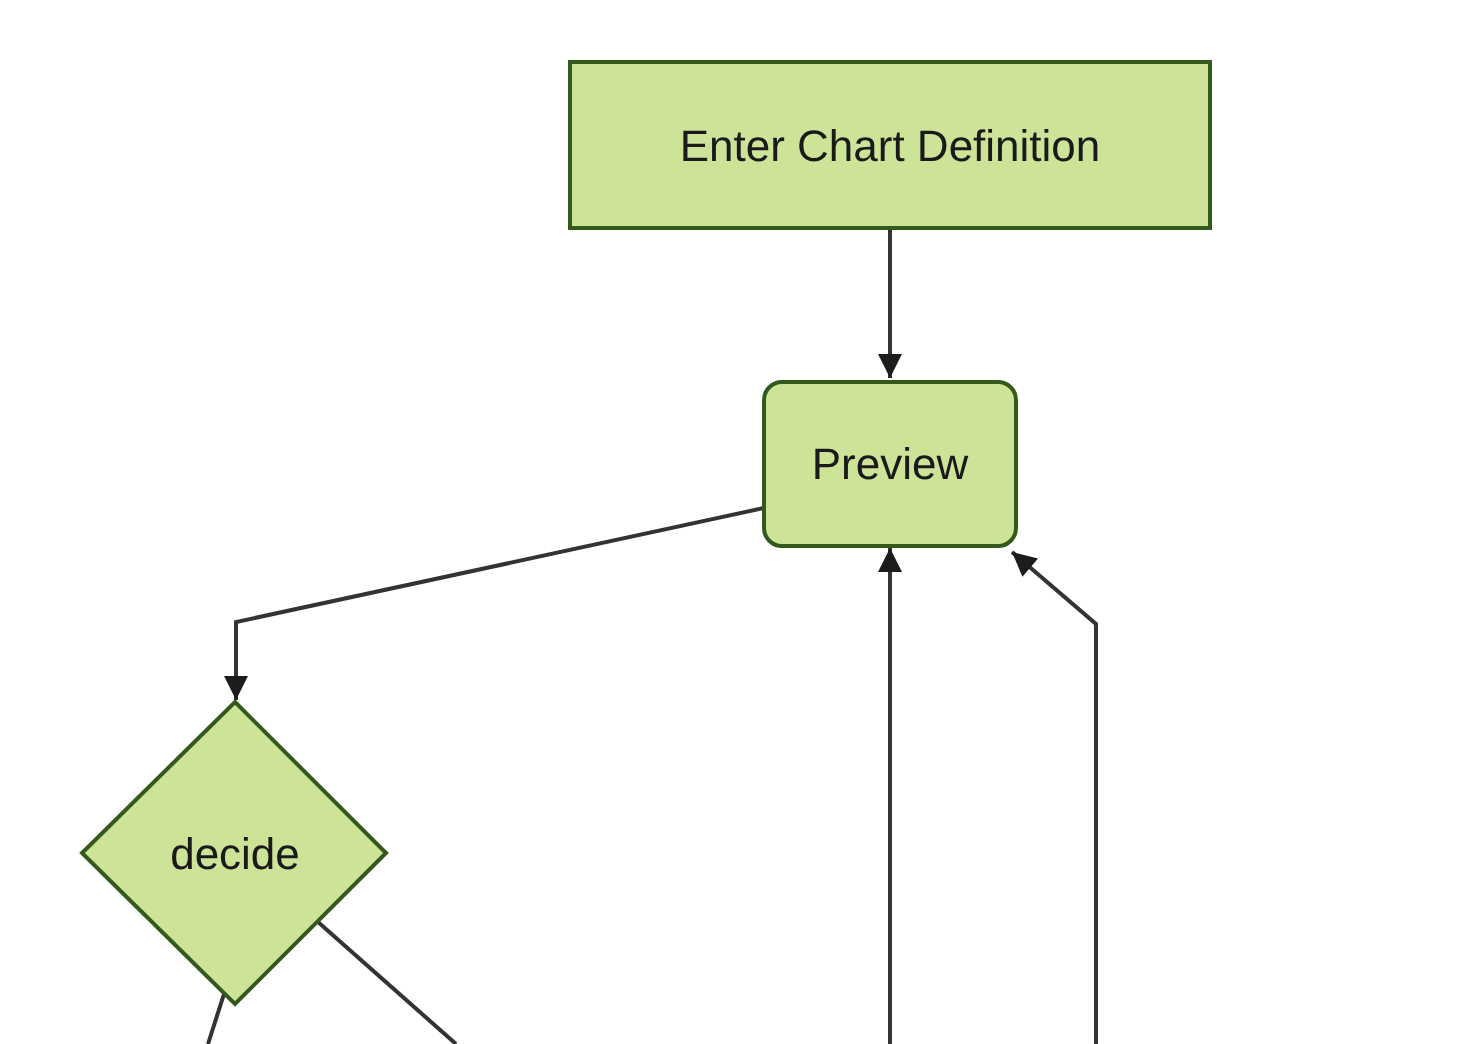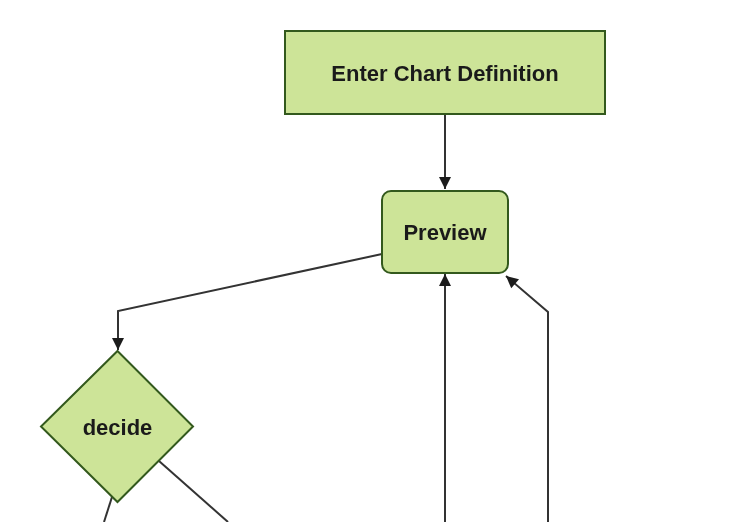--- a/index.html
+++ b/index.html
@@ -6,21 +6,20 @@
     margin: 0;
     padding: 0;
     width: 740px;
     height: 522px;
     background: #ffffff;
     overflow: hidden;
   }
   .diagram-wrap {
     width: 740px;
     height: 522px;
-    font-weight: bold;
   }
   svg {
     display: block;
   }
   .edge {
     fill: none;
     stroke-width: 2;
   }
   .node-shape {
     stroke-width: 2;

